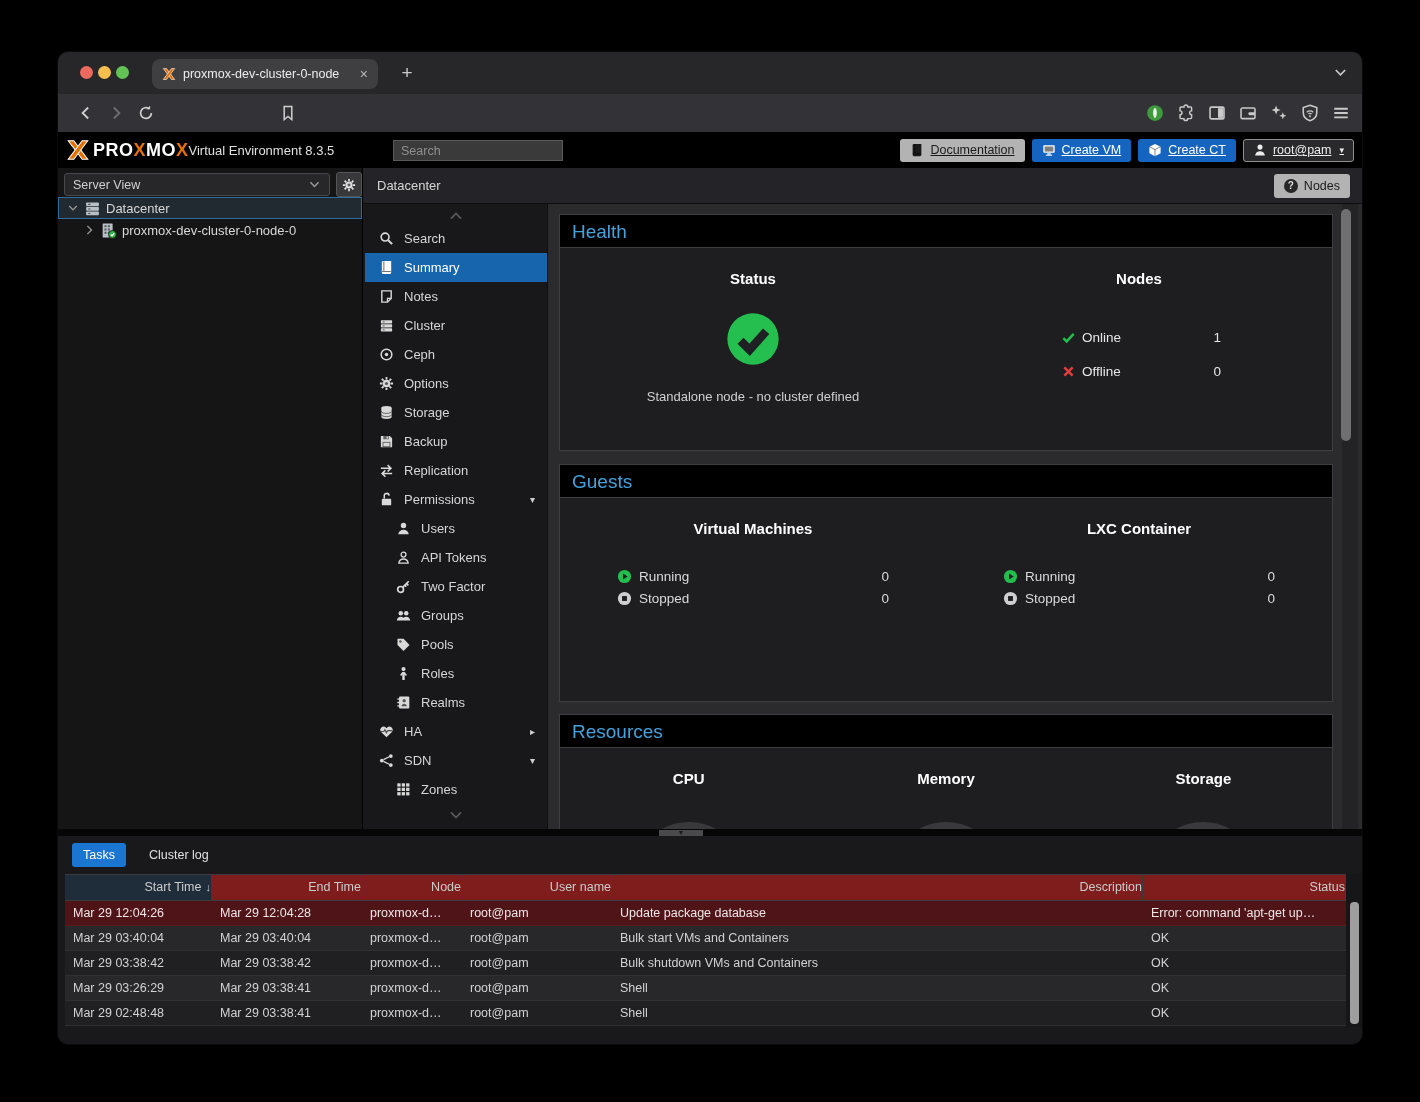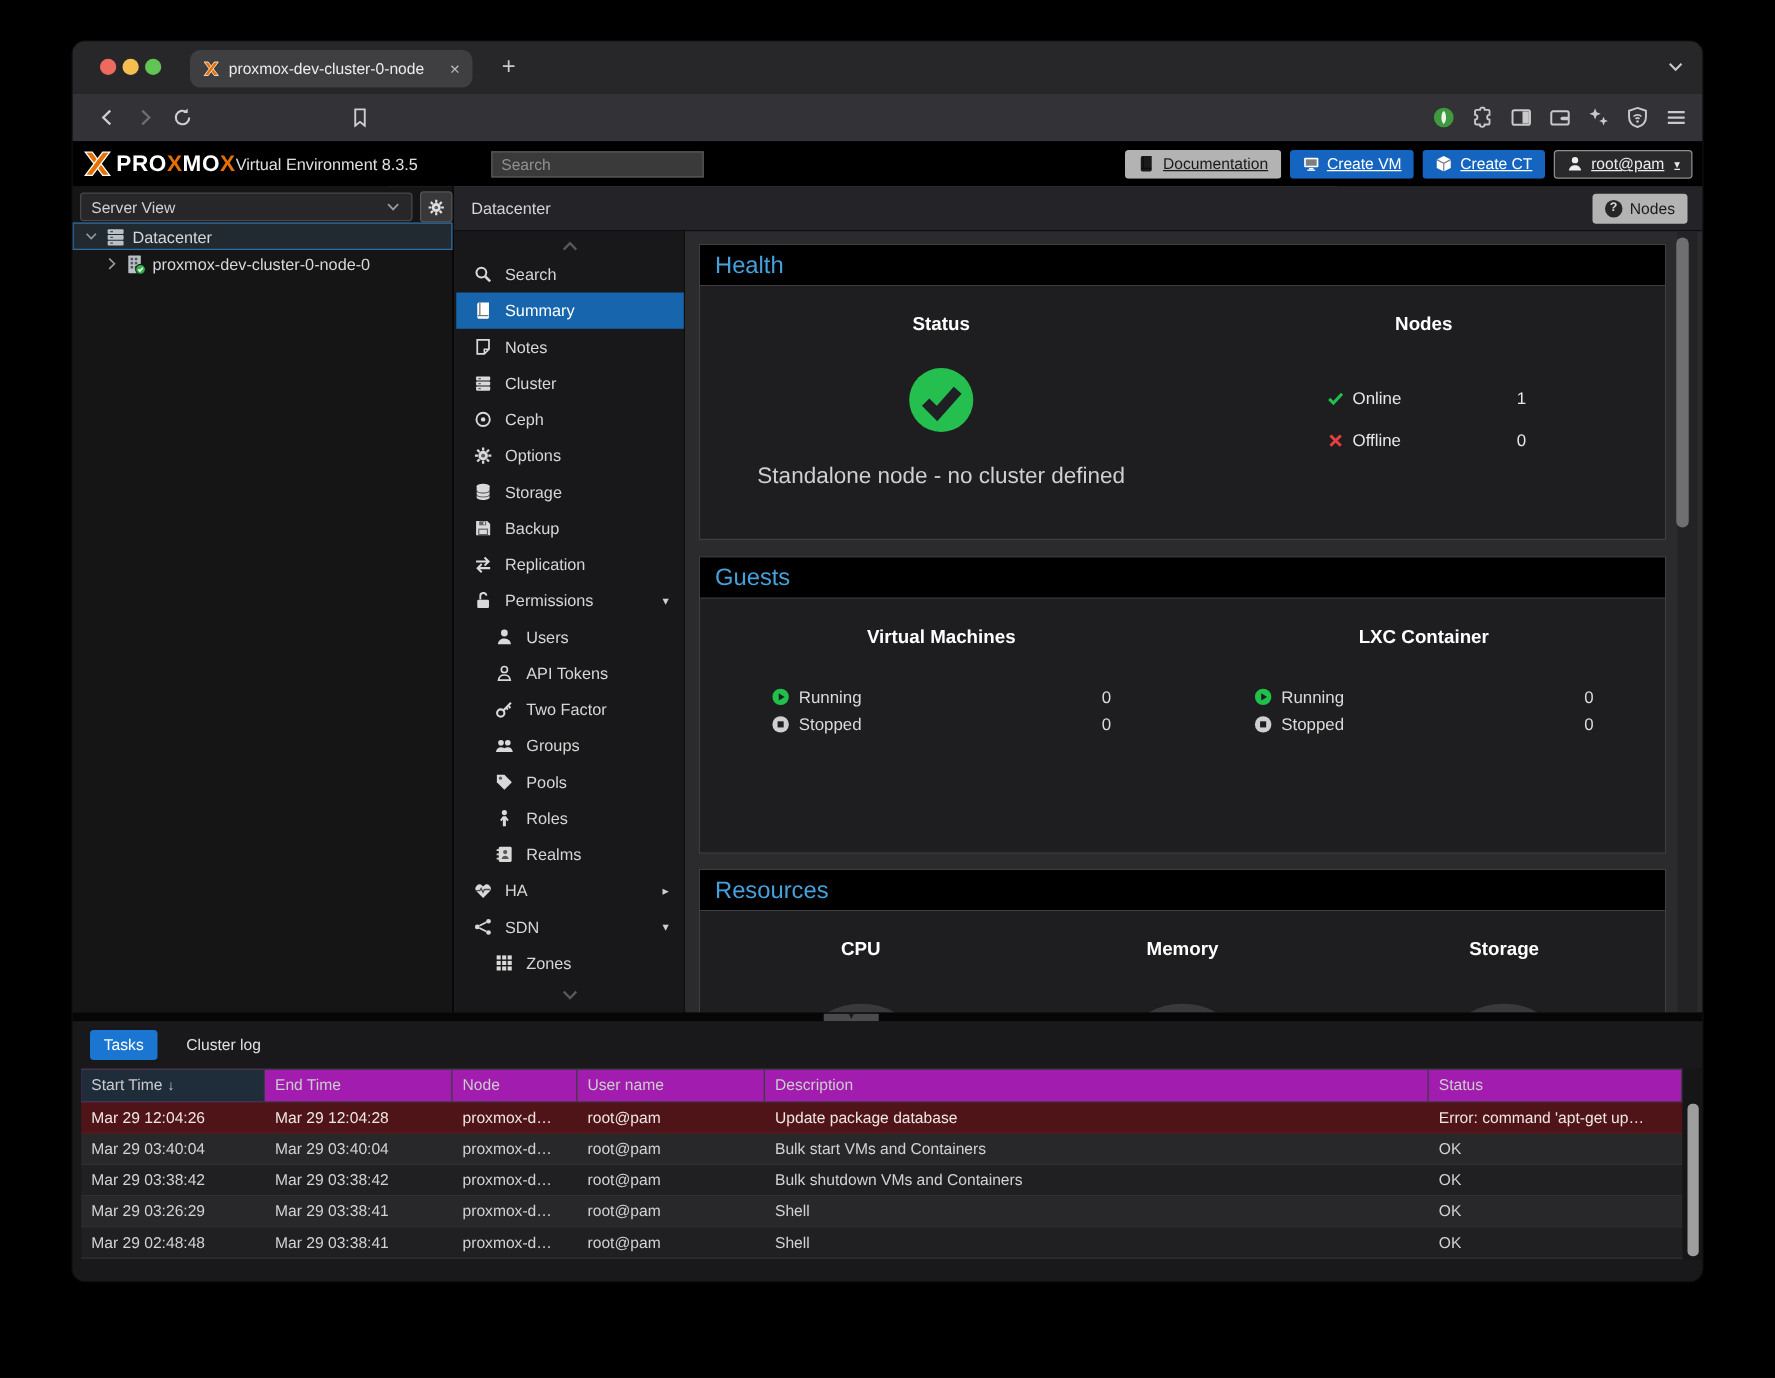--- a/index.html
+++ b/index.html
@@ -1,19 +1,19 @@
 <!DOCTYPE html>
 <html style="--sel-blue: #1765ad; --tab-blue: #1b76d2; --title-blue: #45a1dc; --ok-green: #21bf4b; --err-red: #e53e3e; --err-row: #4e1418; --px-orange: #e57000;"><head>
 <meta charset="utf-8">
 <style>
   html,body{margin:0;padding:0;background:#000;}
   *{box-sizing:border-box;}
   .stage{position:relative;width:1420px;height:1102px;background:#000;overflow:hidden;
          font-family:"Liberation Sans",sans-serif;-webkit-font-smoothing:antialiased;}
-  .window{position:absolute;left:58px;top:33px;width:1304px;height:992px;border-radius:10px;
+  .window{position:absolute;left:58px;top:52px;width:1304px;height:992px;border-radius:10px;
           overflow:hidden;background:#19191b;box-shadow:0 0 0 1px #0a0a0a;}
   svg{display:block;}
 
   
   .tabbar{position:absolute;left:0;top:0;width:100%;height:42px;background:#27272a;}
   .light{position:absolute;top:14px;width:13px;height:13px;border-radius:50%;}
   .tab{position:absolute;left:94px;top:7px;width:226px;height:30px;background:#3f3f42;border-radius:8px;
        display:flex;align-items:center;padding:0 10px;gap:7px;}
   .tab-title{color:#ececec;font-size:12.5px;white-space:nowrap;overflow:hidden;flex:1;}
   .tab-close{color:#b9b9b9;font-size:14px;cursor:default;}
@@ -88,21 +88,21 @@
 
   
   .main{position:absolute;left:490px;top:152px;right:0;height:625px;background:#2b2b2d;overflow:hidden;}
   .panel{position:absolute;left:11px;width:774px;border:1px solid #3e3e41;background:#1e1e20;}
   .panel-h{height:33px;background:#000000;border-bottom:1px solid #3e3e41;line-height:33px;padding-left:12px;
            font-size:19px;color:var(--title-blue,#45a1dc);}
   .pcols{display:flex;}
   .pcol{flex:1;position:relative;}
   .pcol-heading{text-align:center;font-weight:bold;font-size:15px;color:#fff;margin-top:22px;}
   .bigcheck{position:absolute;left:50%;top:64px;margin-left:-27px;width:54px;height:54px;}
-  .status-note{position:absolute;left:0;right:0;top:141px;text-align:center;color:#cfcfcf;font-size:18px;}
+  .status-note{position:absolute;left:0;right:0;top:141px;text-align:center;color:#cfcfcf;font-size:13px;}
   .noderows{position:absolute;left:50%;margin-left:-78px;top:72px;width:160px;}
   .gn-row{display:flex;align-items:center;gap:6px;height:34px;color:#e6e6e6;font-size:13.5px;}
   .gn-row .val{margin-left:auto;}
   .sm-ic{width:15px;height:15px;flex:none;}
   .green{color:var(--ok-green,#21bf4b);}
   .red{color:var(--err-red,#e53e3e);}
   .guestrows{width:272px;margin:28px auto 0;text-align:center;}
   .g-row{display:flex;align-items:center;gap:7px;height:22px;color:#dadada;font-size:13.5px;}
   .g-row .val{margin-left:auto;}
   .res-arc{position:absolute;left:50%;top:74px;margin-left:-55px;width:110px;height:110px;border-radius:50%;
@@ -112,21 +112,21 @@
 
   
   .splitter{position:absolute;left:0;top:777px;width:100%;height:7px;background:#060607;}
   .split-handle{position:absolute;left:601px;top:1px;width:44px;height:6px;background:#4a4a4d;color:#1b1b1d;
                 font-size:7px;line-height:5px;text-align:center;}
   .taskpanel{position:absolute;left:0;top:784px;width:100%;height:208px;background:#19191b;}
   .task-tabs{position:absolute;left:14px;top:7px;display:flex;gap:12px;}
   .task-tab{height:24px;line-height:24px;padding:0 11px;font-size:12.5px;color:#e0e0e0;border-radius:3px;}
   .task-tab.active{background:var(--tab-blue,#1b76d2);color:#fff;}
   .task-table{position:absolute;left:7px;top:38px;width:1281px;}
-  .thead{display:flex;height:27px;background:#a21caf;border:1px solid #3b3b3e;border-left:none;}
+  .thead{display:flex;height:27px;background:#7f1d1d;border:1px solid #3b3b3e;border-left:none;text-align:right;}
   .th{line-height:25px;padding-left:8px;font-size:12.5px;color:#cbcbcb;border-right:1px solid #3b3b3e;
       white-space:nowrap;overflow:hidden;flex:none;}
   .th.sorted{background:#1f2c3a;}
   .sortarrow{font-size:11px;margin-left:4px;color:#cbcbcb;}
   .trow{display:flex;height:25px;border-bottom:1px solid #303033;}
   .trow:nth-child(odd){background:#202023;}
   .trow:nth-child(even){background:#28282b;}
   .trow.err{background:var(--err-row,#4e1418);border-bottom-color:#5a1a1e;}
   .td{line-height:25px;padding-left:8px;font-size:12.5px;color:#d2d2d2;white-space:nowrap;overflow:hidden;flex:none;}
   .trow.err .td{color:#efe5e5;}

